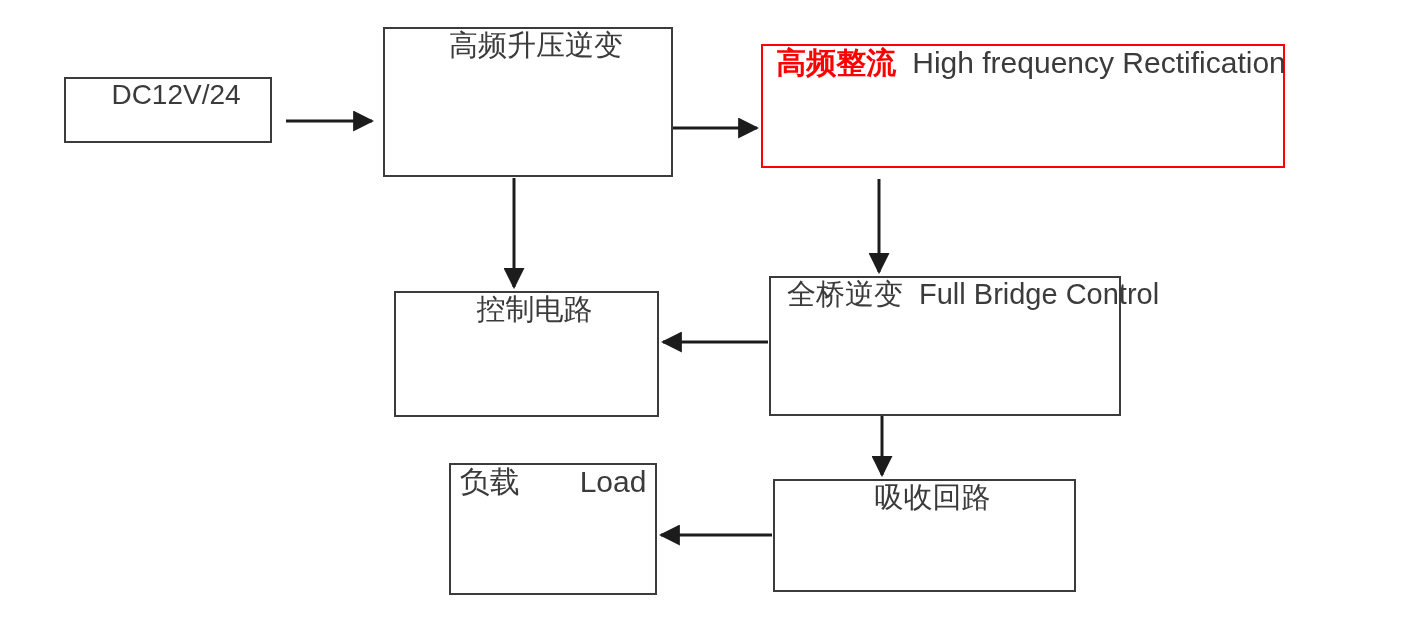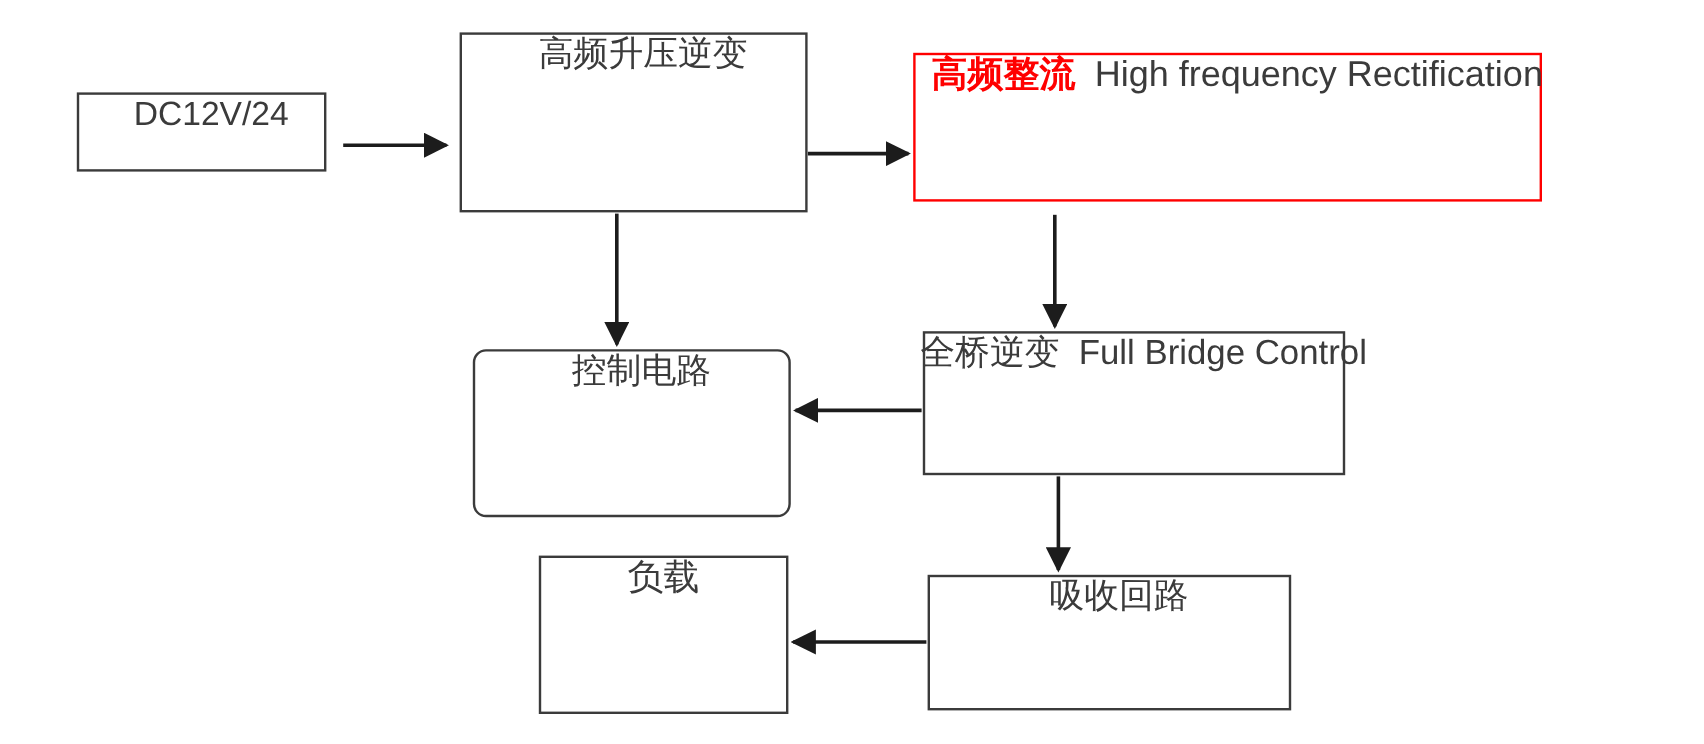--- a/index.html
+++ b/index.html
@@ -50,22 +50,22 @@
   }
   .emph-cn {
     color: #ff0000 !important;
     font-weight: bold;
   }
 
   
   #node-source      { left: 64px;  top: 77px;  width: 208px; height: 66px;  }
   #node-boost       { left: 383px; top: 27px;  width: 290px; height: 150px; }
   #node-rectifier   { left: 761px; top: 44px;  width: 524px; height: 124px; }
-  #node-control     { left: 394px; top: 291px; width: 265px; height: 140px; border-radius: 11px; }
-  #node-fullbridge  { left: 769px; top: 276px; width: 352px; height: 120px; }
+  #node-control     { left: 394px; top: 291px; width: 265px; height: 126px; }
+  #node-fullbridge  { left: 769px; top: 276px; width: 352px; height: 140px; justify-content: space-between; }
   #node-load        { left: 449px; top: 463px; width: 208px; height: 132px; gap: 48px; }
   #node-absorption  { left: 773px; top: 479px; width: 303px; height: 113px; }
 
   #node-source .line      { font-size: 28px; text-align: right; }
   #node-load .line        { font-size: 30px; }
   #node-rectifier .line   { font-size: 30px; }
 
   
   svg#edges {
     position: absolute;
@@ -134,19 +134,20 @@
     <span class="line cn">控制电路</span>
   </div>
 
   <div class="node align-left" id="node-fullbridge">
     <span class="line cn">全桥逆变</span>
     <span class="line en">Full Bridge Control</span>
   </div>
 
   <div class="node align-center" id="node-load">
     <span class="line cn">负载</span>
+    <span class="line en">Load</span>
   </div>
 
   <div class="node align-left" id="node-absorption">
     <span class="line cn">吸收回路</span>
   </div>
 
 </div>
 
 </body></html>

